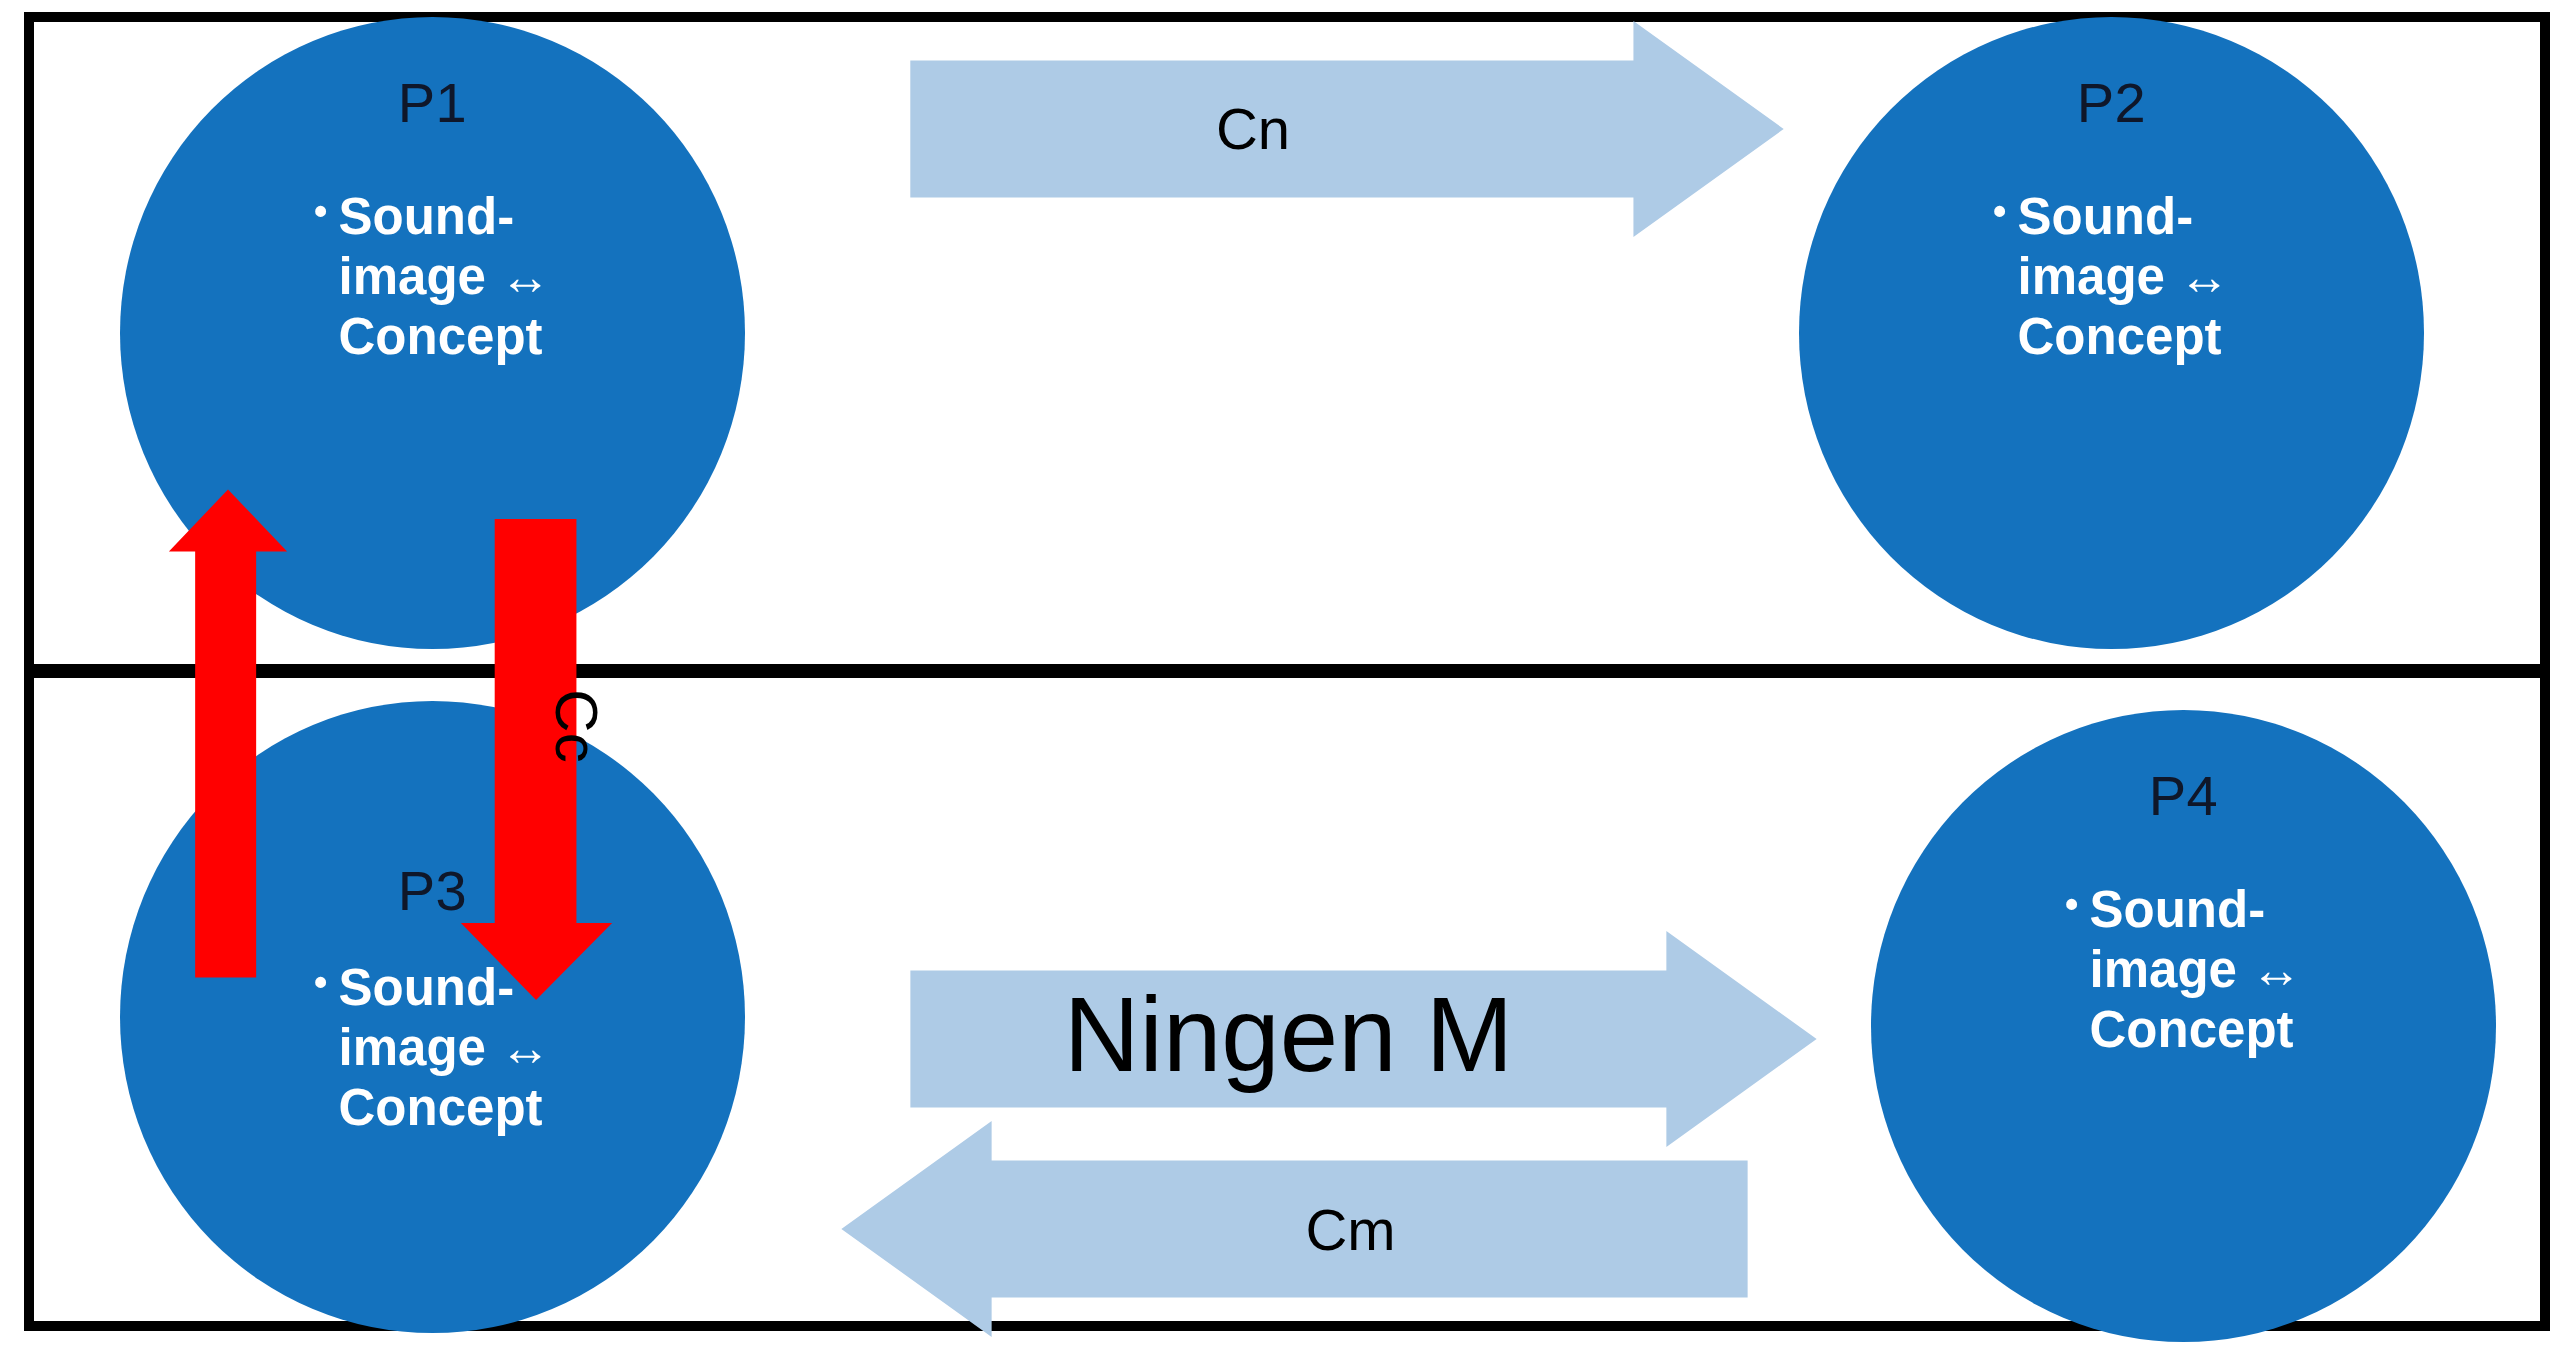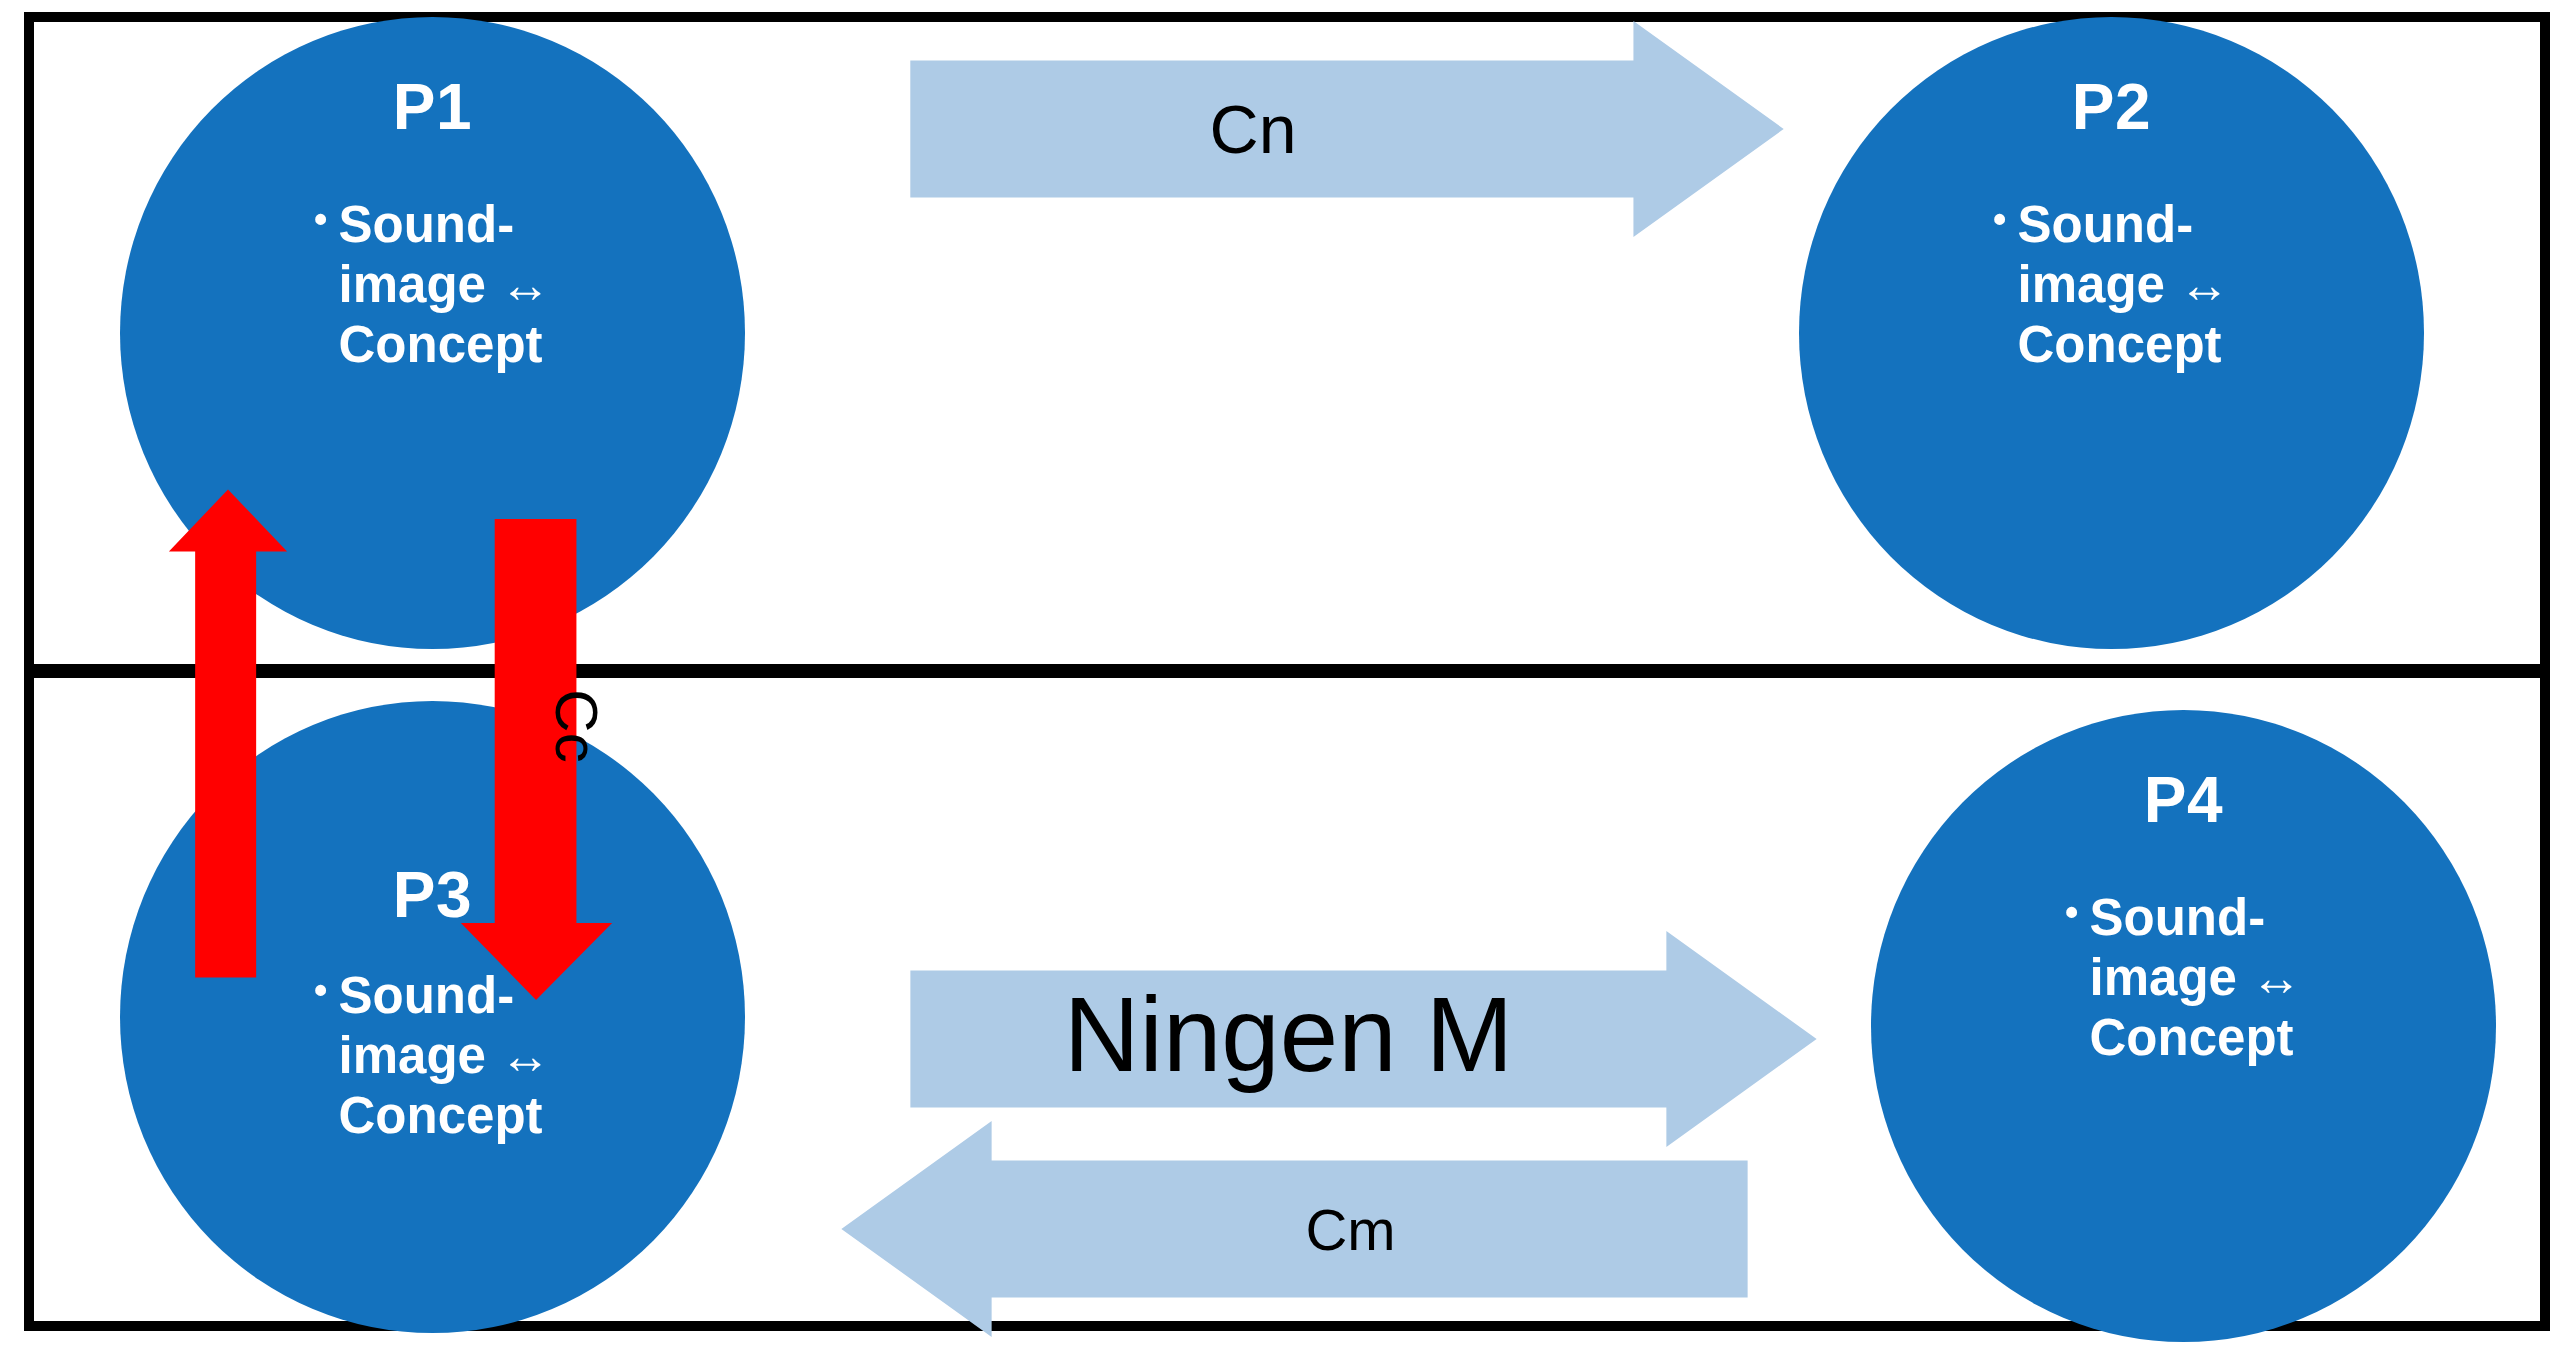--- a/index.html
+++ b/index.html
@@ -46,25 +46,25 @@
     border-radius: 50%;
     background: #1472BE;
     box-sizing: border-box;
     display: flex;
     flex-direction: column;
     align-items: center;
     color: #ffffff;
   }
 
   .person .p-label {
-    font-size: 64px;
+    font-size: 56px;
     line-height: 1;
-    font-weight: 700;
+    font-weight: 400;
     text-align: center;
-    color: #ffffff;
+    color: #0f172a;
     letter-spacing: 0.5px;
   }
 
   .person .p-bullet {
     display: flex;
     align-items: flex-start;
     text-align: left;
     font-size: 51px;
     line-height: 1.18;
     font-weight: 700;
@@ -104,21 +104,21 @@
   .block-arrow svg { position: absolute; left: 0; top: 0; display: block; }
   .block-arrow .ba-label {
     position: relative;
     z-index: 2;
     color: #000000;
     font-weight: 400;
     white-space: nowrap;
   }
 
   #arrow-cn      { left: 910px;  top: 20.7px;   width: 874px;  height: 216px; }
-  #arrow-cn .ba-label      { font-size: 68px; transform: translateX(-94px); }
+  #arrow-cn .ba-label      { font-size: 58px; transform: translateX(-94px); }
 
   #arrow-ningen-n{ left: 854px;  top: 226px;  width: 874px;  height: 216px; }
   #arrow-ningen-n .ba-label{ font-size: 105px; transform: translateX(66px) translateY(1.9px); }
 
   #arrow-ningen-m{ left: 910px;  top: 931px;  width: 907px;  height: 216px; }
   #arrow-ningen-m .ba-label{ font-size: 105px; transform: translateX(-75px) translateY(-3.8px); }
 
   #arrow-cm      { left: 841px;  top: 1121px; width: 907px;  height: 216px; }
   #arrow-cm .ba-label      { font-size: 58px; transform: translateX(56px); text-align: right; }
 

